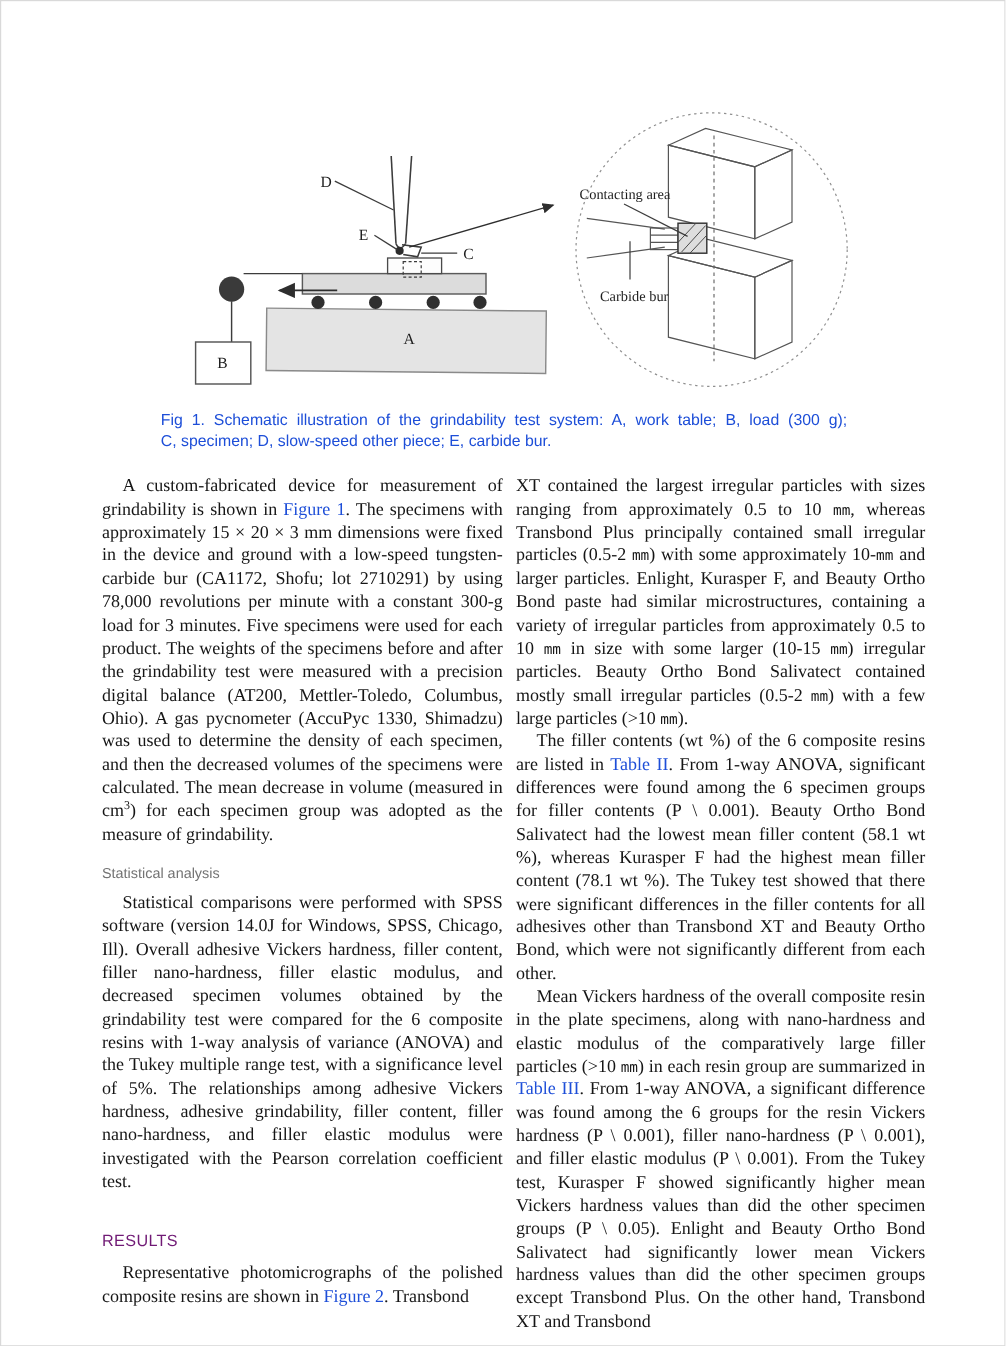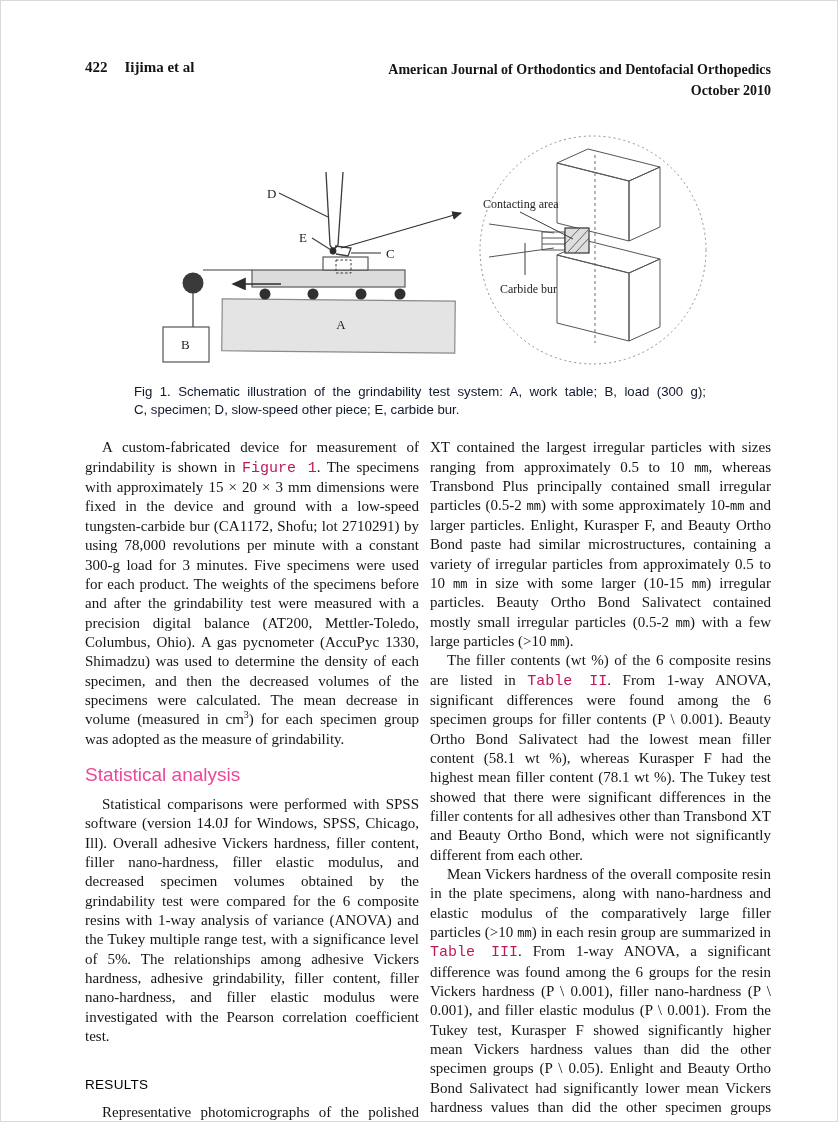--- a/index.html
+++ b/index.html
@@ -10,51 +10,42 @@
     font-family:"Liberation Serif",serif;color:#151515;overflow:hidden;
   }
   .header{display:flex;justify-content:space-between;align-items:flex-start;font-weight:bold;}
   .header-left{font-size:15px;}
   .header-left .authors{margin-left:17px;}
   .header-right{text-align:right;font-size:14px;line-height:1.5;}
   .figure-block{margin-left:44px;margin-top:16px;width:582px;}
   .figure-block svg{display:block;}
   .caption{
     margin:4px 0 0 5px;width:572px;
-    font-family:"Liberation Sans",sans-serif;font-size:13.2px;line-height:1.38;color:#0f172a;
+    font-family:"Liberation Sans",sans-serif;font-size:13.2px;line-height:1.38;color:#1d4ed8;
   }
   .caption .l1{display:block;text-align:justify;text-align-last:justify;}
   .caption .l2{display:block;}
   .columns{display:flex;margin-top:19px;}
   .col-left{width:336px;margin-right:11px;}
   .col-right{width:343px;}
   p.para{margin:0;font-size:15px;line-height:1.29;text-align:justify;}
   p.para.indent{text-indent:17px;}
-  .seg-link{color:#be185d;cursor:pointer;font-family:Liberation Mono, monospace;}
+  .seg-link{color:#1d4ed8;cursor:pointer;}
   .seg-mono{font-family:"DejaVu Sans Mono",monospace;font-size:12px;}
   .seg-sup{vertical-align:super;font-size:10px;line-height:0;}
-  .subheading{font-family:"Liberation Sans",sans-serif;font-size:19px;color:#ec4899;margin:15px 0 9px;}
-  .results-heading{font-family:"Liberation Sans",sans-serif;font-size:13.5px;color:#000000;margin:31px 0 11px;letter-spacing:.3px;}
+  .subheading{font-family:"Liberation Sans",sans-serif;font-size:12px;color:#737373;margin:15px 0 9px;}
+  .results-heading{font-family:"Liberation Sans",sans-serif;font-size:13.5px;color:#701a75;margin:31px 0 11px;letter-spacing:.3px;}
   .fig-label{font-family:"Liberation Serif",serif;font-size:13px;fill:#1d1d1d;}
   .fig-label-sm{font-family:"Liberation Serif",serif;font-size:12px;fill:#1d1d1d;}
 </style>
 </head>
 <body>
 
 <div class="page">
 
-  <div class="header">
-    <div class="header-left">
-      <span>422</span><span class="authors">Iijima et al</span>
-    </div>
-    <div class="header-right">
-      <div>American Journal of Orthodontics and Dentofacial Orthopedics</div>
-      <div>October 2010</div>
-    </div>
-  </div>
 
   <div class="figure-block">
     <svg width="582" height="262" viewBox="0 0 582 262">
       <defs>
         <marker id="ah" markerWidth="11" markerHeight="9" refX="8" refY="4" orient="auto">
           <path d="M0,0 L9,4 L0,8 z" fill="#2e2e2e"></path>
         </marker>
       </defs>
 
       <g>

